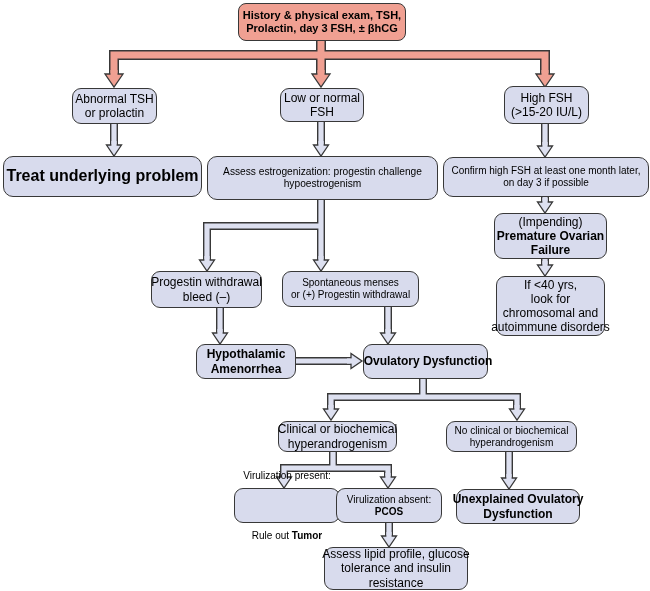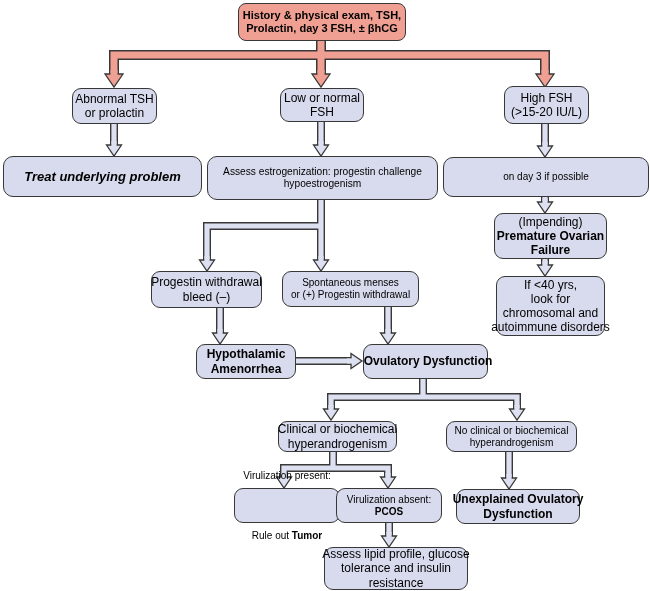--- a/index.html
+++ b/index.html
@@ -137,28 +137,29 @@
         <div class="ln"><span>or prolactin</span></div>
       </div>
       <div class="node" style="left: 280px; top: 88px; width: 84px; height: 34px; background: rgb(216, 219, 237);">
         <div class="ln"><span>Low or normal</span></div>
         <div class="ln"><span>FSH</span></div>
       </div>
       <div class="node" style="left: 504px; top: 86px; width: 85px; height: 38px; background: rgb(216, 219, 237);">
         <div class="ln"><span>High FSH</span></div>
         <div class="ln"><span>(&gt;15-20 IU/L)</span></div>
       </div>
-      <div class="node" style="left: 3px; top: 156px; width: 199px; height: 41px; font-size: 13px; border-radius: 10px; background: rgb(216, 219, 237); font-style: italic;">
+      <div class="node" style="left: 3px; top: 156px; width: 199px; height: 41px; font-size: 16px; border-radius: 10px; background: rgb(216, 219, 237);">
         <div class="ln"><span class="b">Treat underlying problem</span></div>
       </div>
       <div class="node" style="left: 207px; top: 156px; width: 231px; height: 44px; font-size: 10.2px; border-radius: 10px; background: rgb(216, 219, 237);">
         <div class="ln"><span>Assess estrogenization: progestin challenge</span></div>
         <div class="ln"><span>hypoestrogenism</span></div>
       </div>
       <div class="node" style="left: 443px; top: 157px; width: 206px; height: 40px; font-size: 10px; border-radius: 10px; background: rgb(216, 219, 237);">
+        <div class="ln"><span>Confirm high FSH at least one month later,</span></div>
         <div class="ln"><span>on day 3 if possible</span></div>
       </div>
       <div class="node" style="left: 494px; top: 213px; width: 113px; height: 46px; background: rgb(216, 219, 237);">
         <div class="ln"><span>(Impending)</span></div>
         <div class="ln"><span class="b">Premature Ovarian</span></div>
         <div class="ln"><span class="b">Failure</span></div>
       </div>
       <div class="node" style="left: 496px; top: 276px; width: 109px; height: 60px; background: rgb(216, 219, 237);">
         <div class="ln"><span>If &lt;40 yrs,</span></div>
         <div class="ln"><span>look for</span></div>

